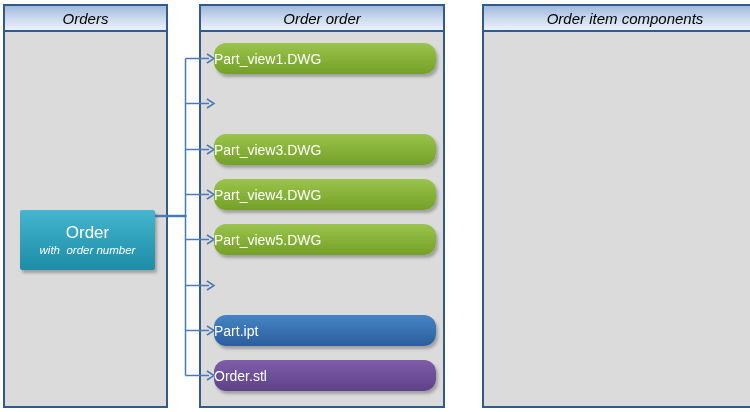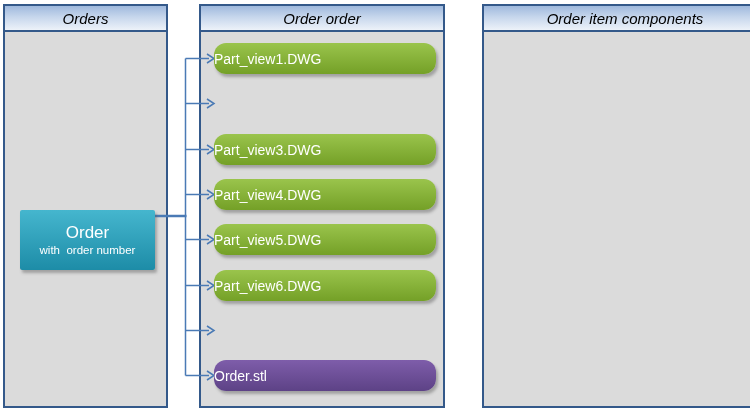--- a/index.html
+++ b/index.html
@@ -44,21 +44,21 @@
     box-shadow: 2px 3px 3px rgba(90,90,90,0.45);
     display: flex;
     flex-direction: column;
     align-items: center;
     justify-content: center;
     color: #ffffff;
     text-align: center;
     margin-top: 24px;
   }
   .order-box .order-title { font-size: 17px; line-height: 20px; }
-  .order-box .order-subtitle { font-size: 11.5px; line-height: 15px; white-space: pre; }
+  .order-box .order-subtitle { font-size: 11.5px; line-height: 15px; white-space: pre; font-style: italic; }
 
   .order-item {
     position: absolute;
     left: 214px;
     width: 222px;
     height: 31px;
     border-radius: 12px;
     box-shadow: 2px 3px 3px rgba(90,90,90,0.45);
     display: flex;
     align-items: center;
@@ -128,19 +128,19 @@
     </div>
     <div class="order-item" style="top: 134px; background: linear-gradient(rgb(154, 196, 76), rgb(116, 160, 39));">
       <span>Part_view3.DWG</span>
     </div>
     <div class="order-item" style="top: 179px; background: linear-gradient(rgb(154, 196, 76), rgb(116, 160, 39));">
       <span>Part_view4.DWG</span>
     </div>
     <div class="order-item" style="top: 224px; background: linear-gradient(rgb(154, 196, 76), rgb(116, 160, 39));">
       <span>Part_view5.DWG</span>
     </div>
-    <div class="order-item" style="top: 270px; background: linear-gradient(rgb(154, 196, 76), rgb(116, 160, 39));">
-      <span>Part_view6.DWG</span>
+    <div class="order-item" style="top: 315px; background: linear-gradient(rgb(69, 132, 196), rgb(43, 94, 158));">
+      <span>Part.ipt</span>
     </div>
     <div class="order-item" style="top: 360px; background: linear-gradient(rgb(126, 93, 170), rgb(93, 66, 134));">
       <span>Order.stl</span>
     </div>
   </div>
 
 </body></html>

